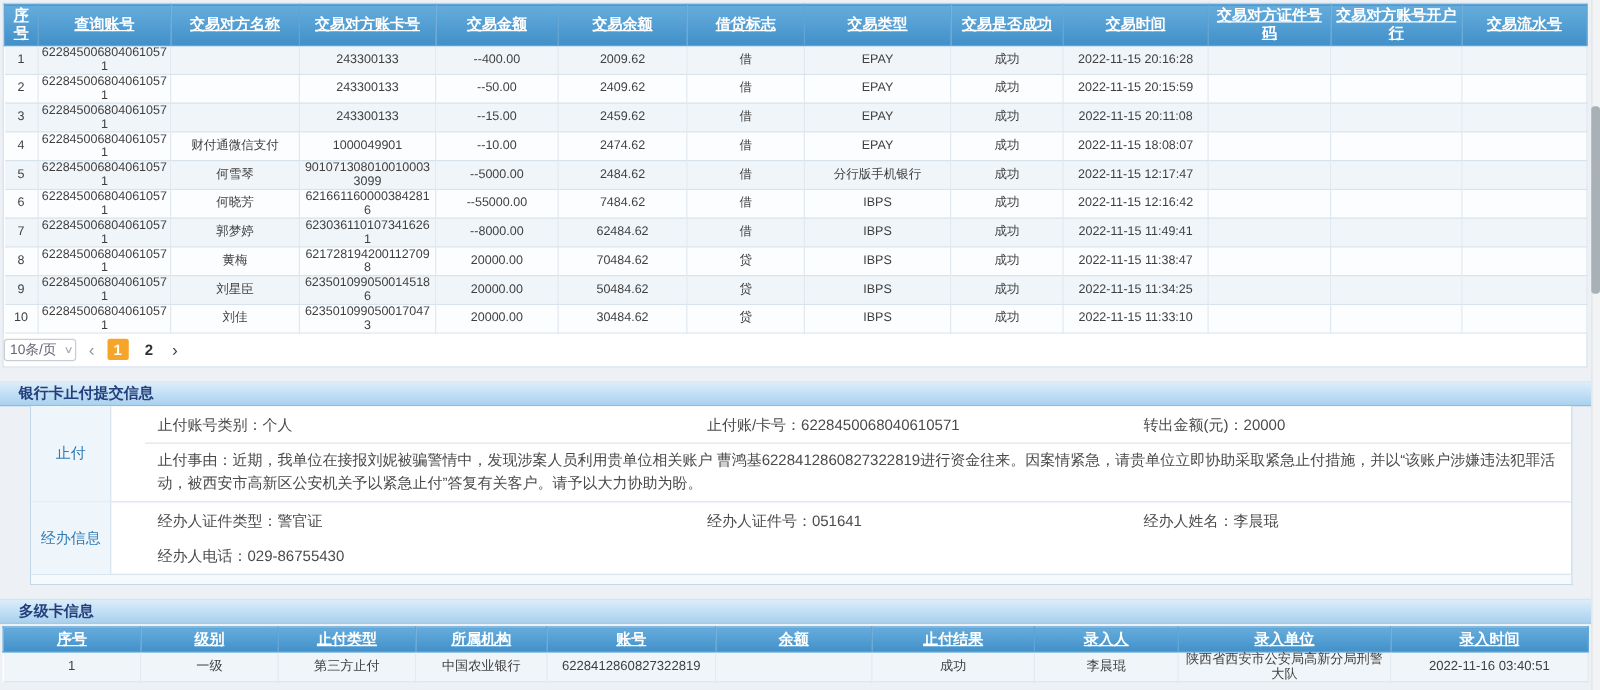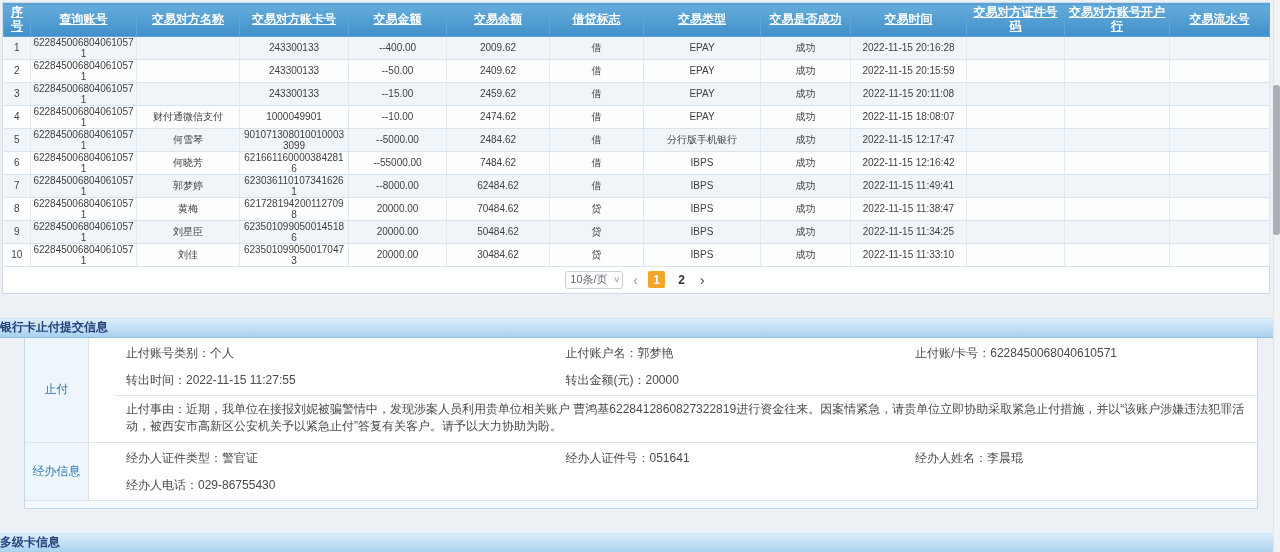--- a/index.html
+++ b/index.html
@@ -19,41 +19,41 @@
     word-break:break-all; height:26px;text-decoration:underline;
   }
   tbody td {
     font-size:10px; color:#3f3f3f; text-align:center;
     border-right:1px solid #e2eaf1; border-bottom:1px solid #d9e3ec;
     padding:0 2px; word-break:break-all; line-height:1.1; height:22px;
   }
   tbody tr.odd  { background:#f0f5f9; }
   tbody tr.even { background:#fbfdfe; }
   
-  .pagination { height:26px; display:flex; align-items:center; justify-content:center; gap:8px; background:#fff; }
+  .pagination { height:26px; display:flex; align-items:center; gap:8px; background:#fff; }
   .page-size {
     width:58px; height:18px; border:1px solid #c9ced4; border-radius:3px;
     font-size:11px; color:#667; display:flex; align-items:center;
     padding:0 2px 0 4px; white-space:nowrap; overflow:hidden; background:#fff; cursor:pointer;
   }
   .page-size .chev { margin-left:auto; font-size:8px; color:#aab; transform:scaleX(1.4); }
   .pg-arrow { font-size:14px; color:#8899aa; line-height:1; cursor:pointer; padding:0 2px; }
   .pg-arrow.next { color:#445; }
   .pg-num {
     min-width:17px; height:17px; font-size:12px; font-weight:bold; color:#333;
     display:flex; align-items:center; justify-content:center; cursor:pointer; border-radius:2px;
   }
   .pg-num.active { background:#f5a528; color:#fff; }
   
   .section-title {
-    height:20px; margin-top:24px;
+    height:20px; margin-top:11px;
     background:linear-gradient(#dcedfa,#a9d1ef);
     border-top:1px solid #cfe6f6; border-bottom:1px solid #8cbede;
     color:#24407c; font-size:12px; font-weight:bold;
-    display:flex; align-items:center; padding-left:0;
+    display:flex; align-items:center; padding-left:15px;
   }
   
   .sp-box { margin:0 22px 0 24px; background:#fff; border:1px solid #c2d7e7; border-top:none; }
   .sp-row { display:flex; border-bottom:1px solid #d8e4ee; }
   .sp-label {
     width:64px; flex:0 0 64px; background:#eef6fc; color:#2f7ab5; font-size:12px;
     display:flex; align-items:center; justify-content:center;
     border-right:1px solid #d8e4ee; text-align:left;
   }
   .sp-content { flex:1; min-width:0;margin-left:27px; }
@@ -286,23 +286,21 @@
 <div class="section-title">
   <span>银行卡止付提交信息</span>
 </div>
 
 <div class="sp-box">
   <div class="sp-row">
     <div class="sp-label">止付</div>
     <div class="sp-content">
       <div class="sp-fields">
         <div class="field"><span>止付账号类别：</span><span>个人</span></div>
-        <div class="field"><span>止付账户名：</span><span>郭梦艳</span></div>
         <div class="field"><span>止付账/卡号：</span><span>6228450068040610571</span></div>
-        <div class="field"><span>转出时间：</span><span>2022-11-15 11:27:55</span></div>
         <div class="field"><span>转出金额(元)：</span><span>20000</span></div>
       </div>
       <div class="sp-reason">止付事由：近期，我单位在接报刘妮被骗警情中，发现涉案人员利用贵单位相关账户 曹鸿基6228412860827322819进行资金往来。因案情紧急，请贵单位立即协助采取紧急止付措施，并以“该账户涉嫌违法犯罪活动，被西安市高新区公安机关予以紧急止付”答复有关客户。请予以大力协助为盼。</div>
     </div>
   </div>
   <div class="sp-row">
     <div class="sp-label">经办信息</div>
     <div class="sp-content">
       <div class="sp-fields">
         <div class="field"><span>经办人证件类型：</span><span>警官证</span></div>

